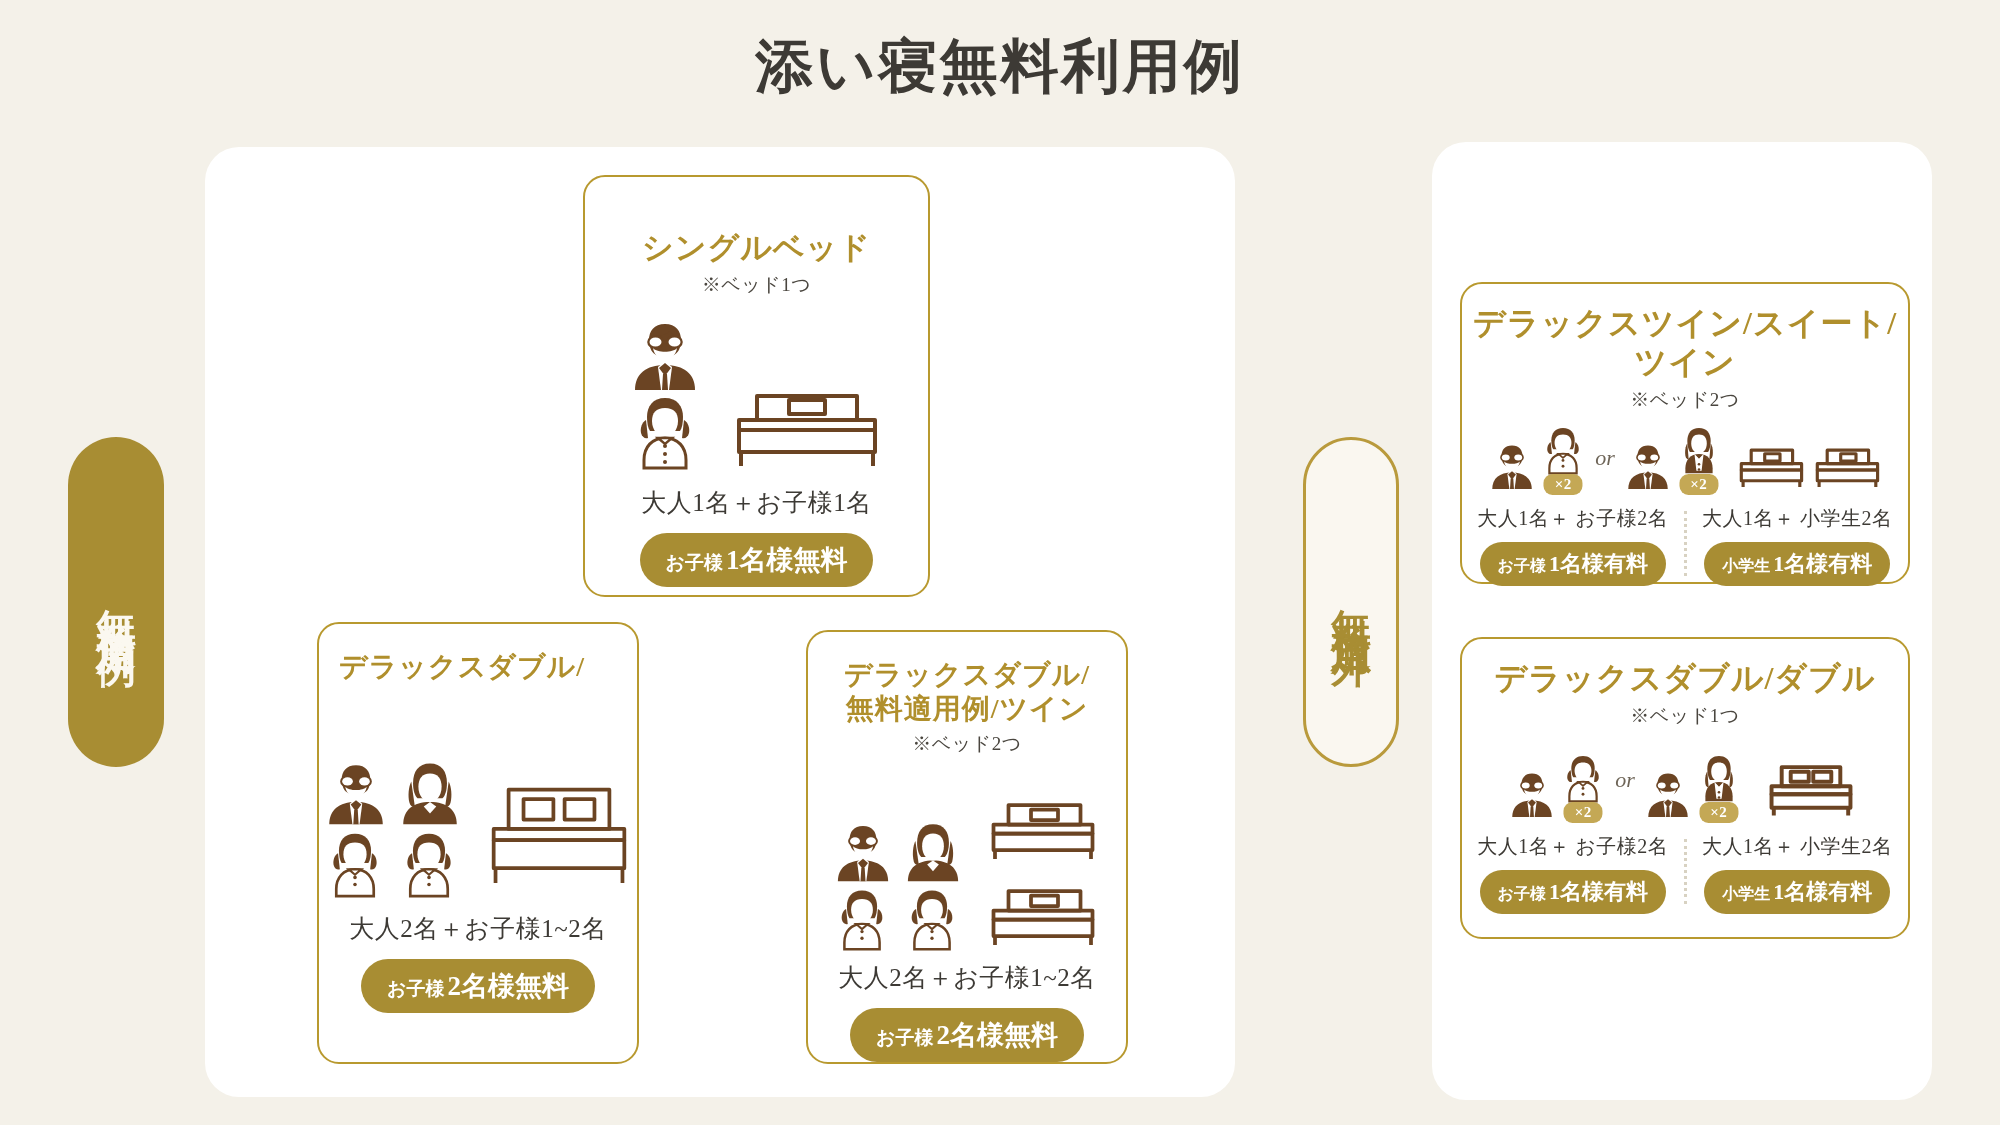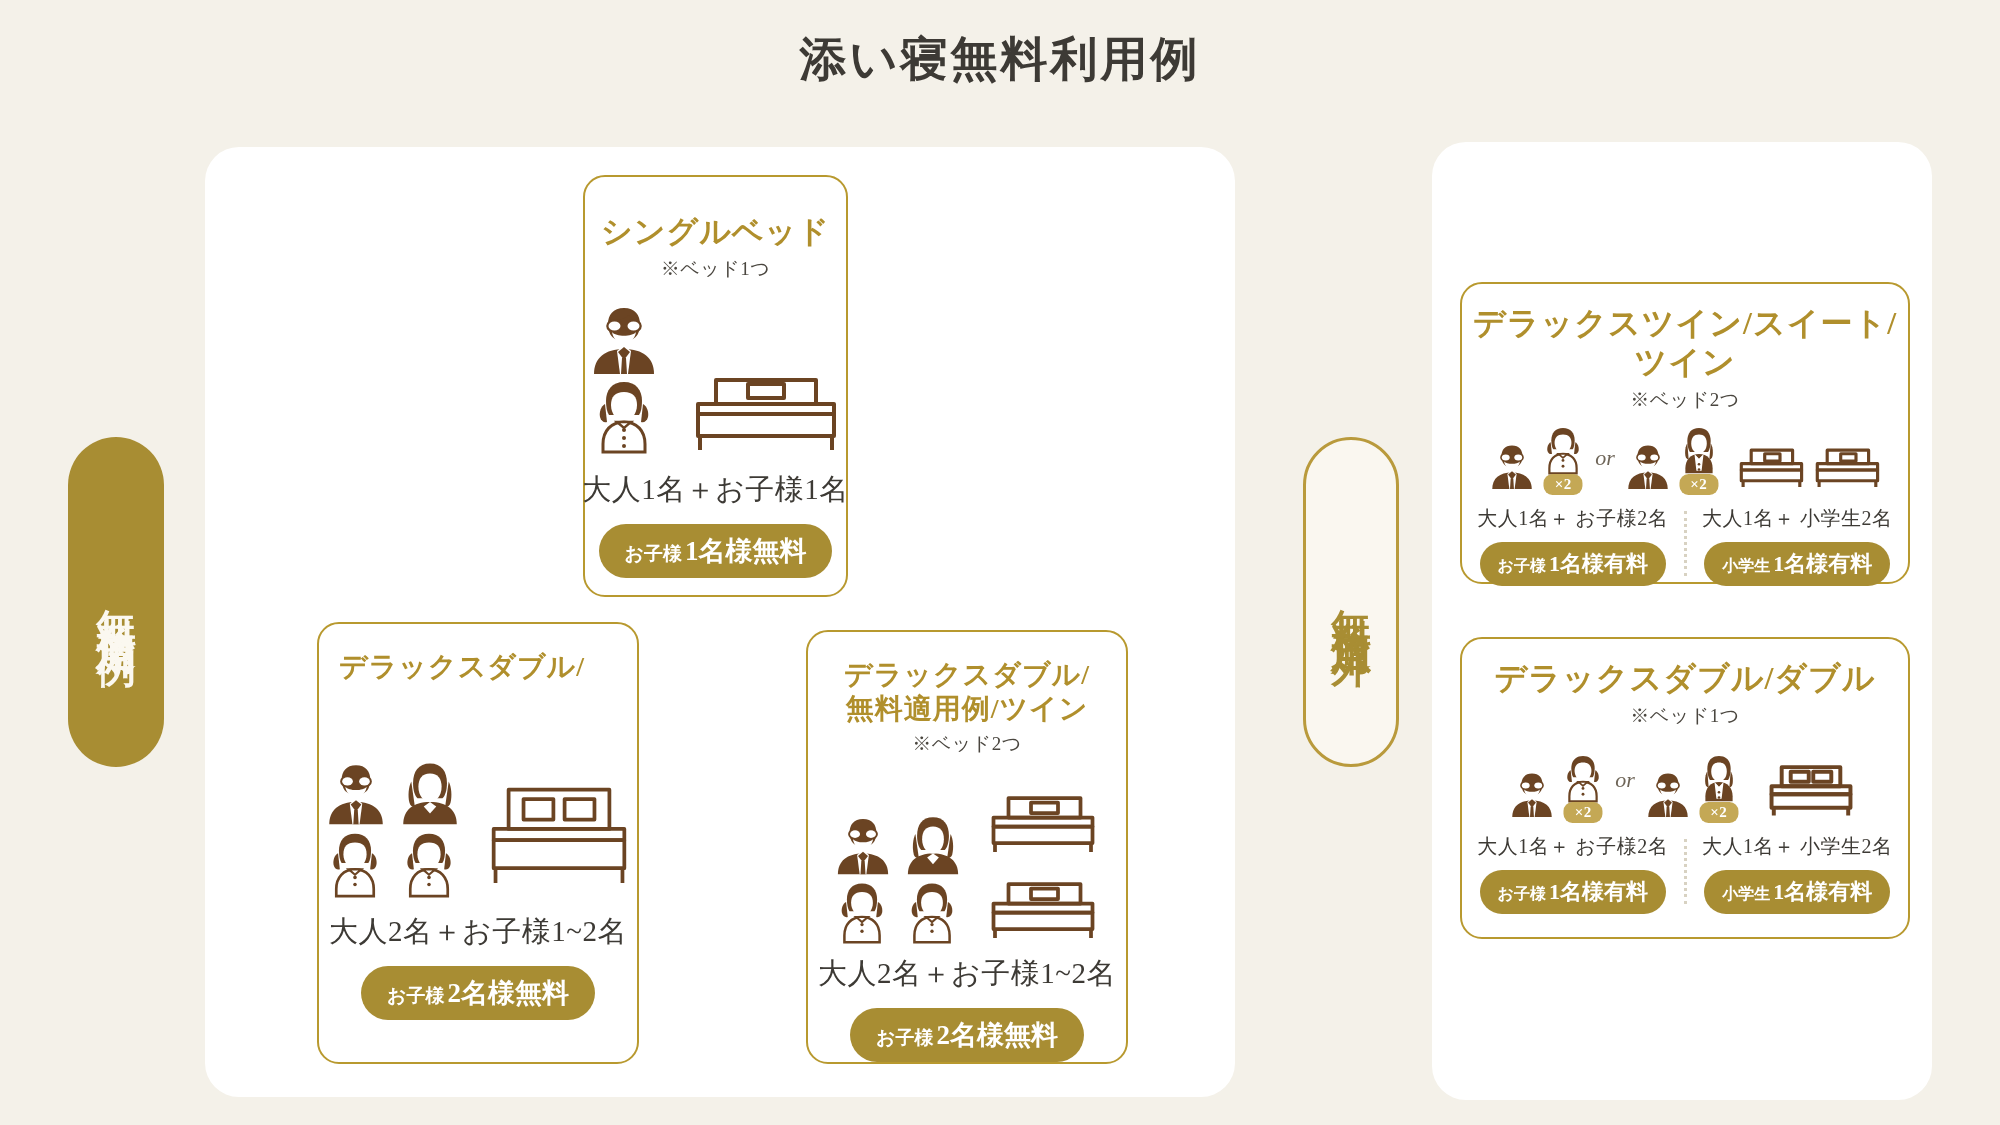--- a/index.html
+++ b/index.html
@@ -9,21 +9,21 @@
     font-family: "Liberation Serif", "DejaVu Serif", serif;
     overflow: hidden;
     position: relative;
   }
 
   
   .page-title {
     position: absolute;
     top: 28px; left: 0; right: 0;
     text-align: center;
-    font-size: 47px;
+    font-size: 58px;
     font-weight: 700;
     letter-spacing: 3px;
     color: #3d3a35;
     font-family: "Liberation Serif", "DejaVu Serif", serif;
   }
 
   
   .vbadge {
     position: absolute;
     width: 96px;
@@ -66,21 +66,21 @@
   
   .card {
     position: absolute;
     border: 2.5px solid #b8992f;
     border-radius: 22px;
     background: #ffffff;
     display: flex;
     flex-direction: column;
     align-items: center;
   }
-  .card-single { left: 583px; top: 175px; width: 265px; height: 422px; padding-top: 36px; }
+  .card-single { left: 583px; top: 175px; width: 347px; height: 422px; padding-top: 52px; }
   .card-dbl    { left: 317px; top: 622px; width: 322px; height: 442px; padding-top: 26px; }
   .card-twin   { left: 806px; top: 630px; width: 322px; height: 434px; padding-top: 26px; }
   .card-r1     { left: 1460px; top: 282px; width: 450px; height: 302px; padding-top: 20px; }
   .card-r2     { left: 1460px; top: 637px; width: 450px; height: 302px; padding-top: 20px; }
 
   .card-title {
     color: #b08f2c;
     font-weight: 700;
     text-align: center;
     line-height: 1.22;
@@ -93,21 +93,21 @@
     color: #4a463f;
     font-size: 19px;
     text-align: center;
     margin-top: 5px;
     letter-spacing: 0.5px;
   }
   .card-sub.inline { display: inline; font-size: 20px; }
 
   .caption {
     color: #3d3a35;
-    font-size: 29px;
+    font-size: 25px;
     text-align: center;
     letter-spacing: 0.5px;
     white-space: nowrap;
   }
   .pill {
     background: #a88d33;
     color: #ffffff;
     border-radius: 30px;
     display: inline-flex;
     align-items: baseline;

